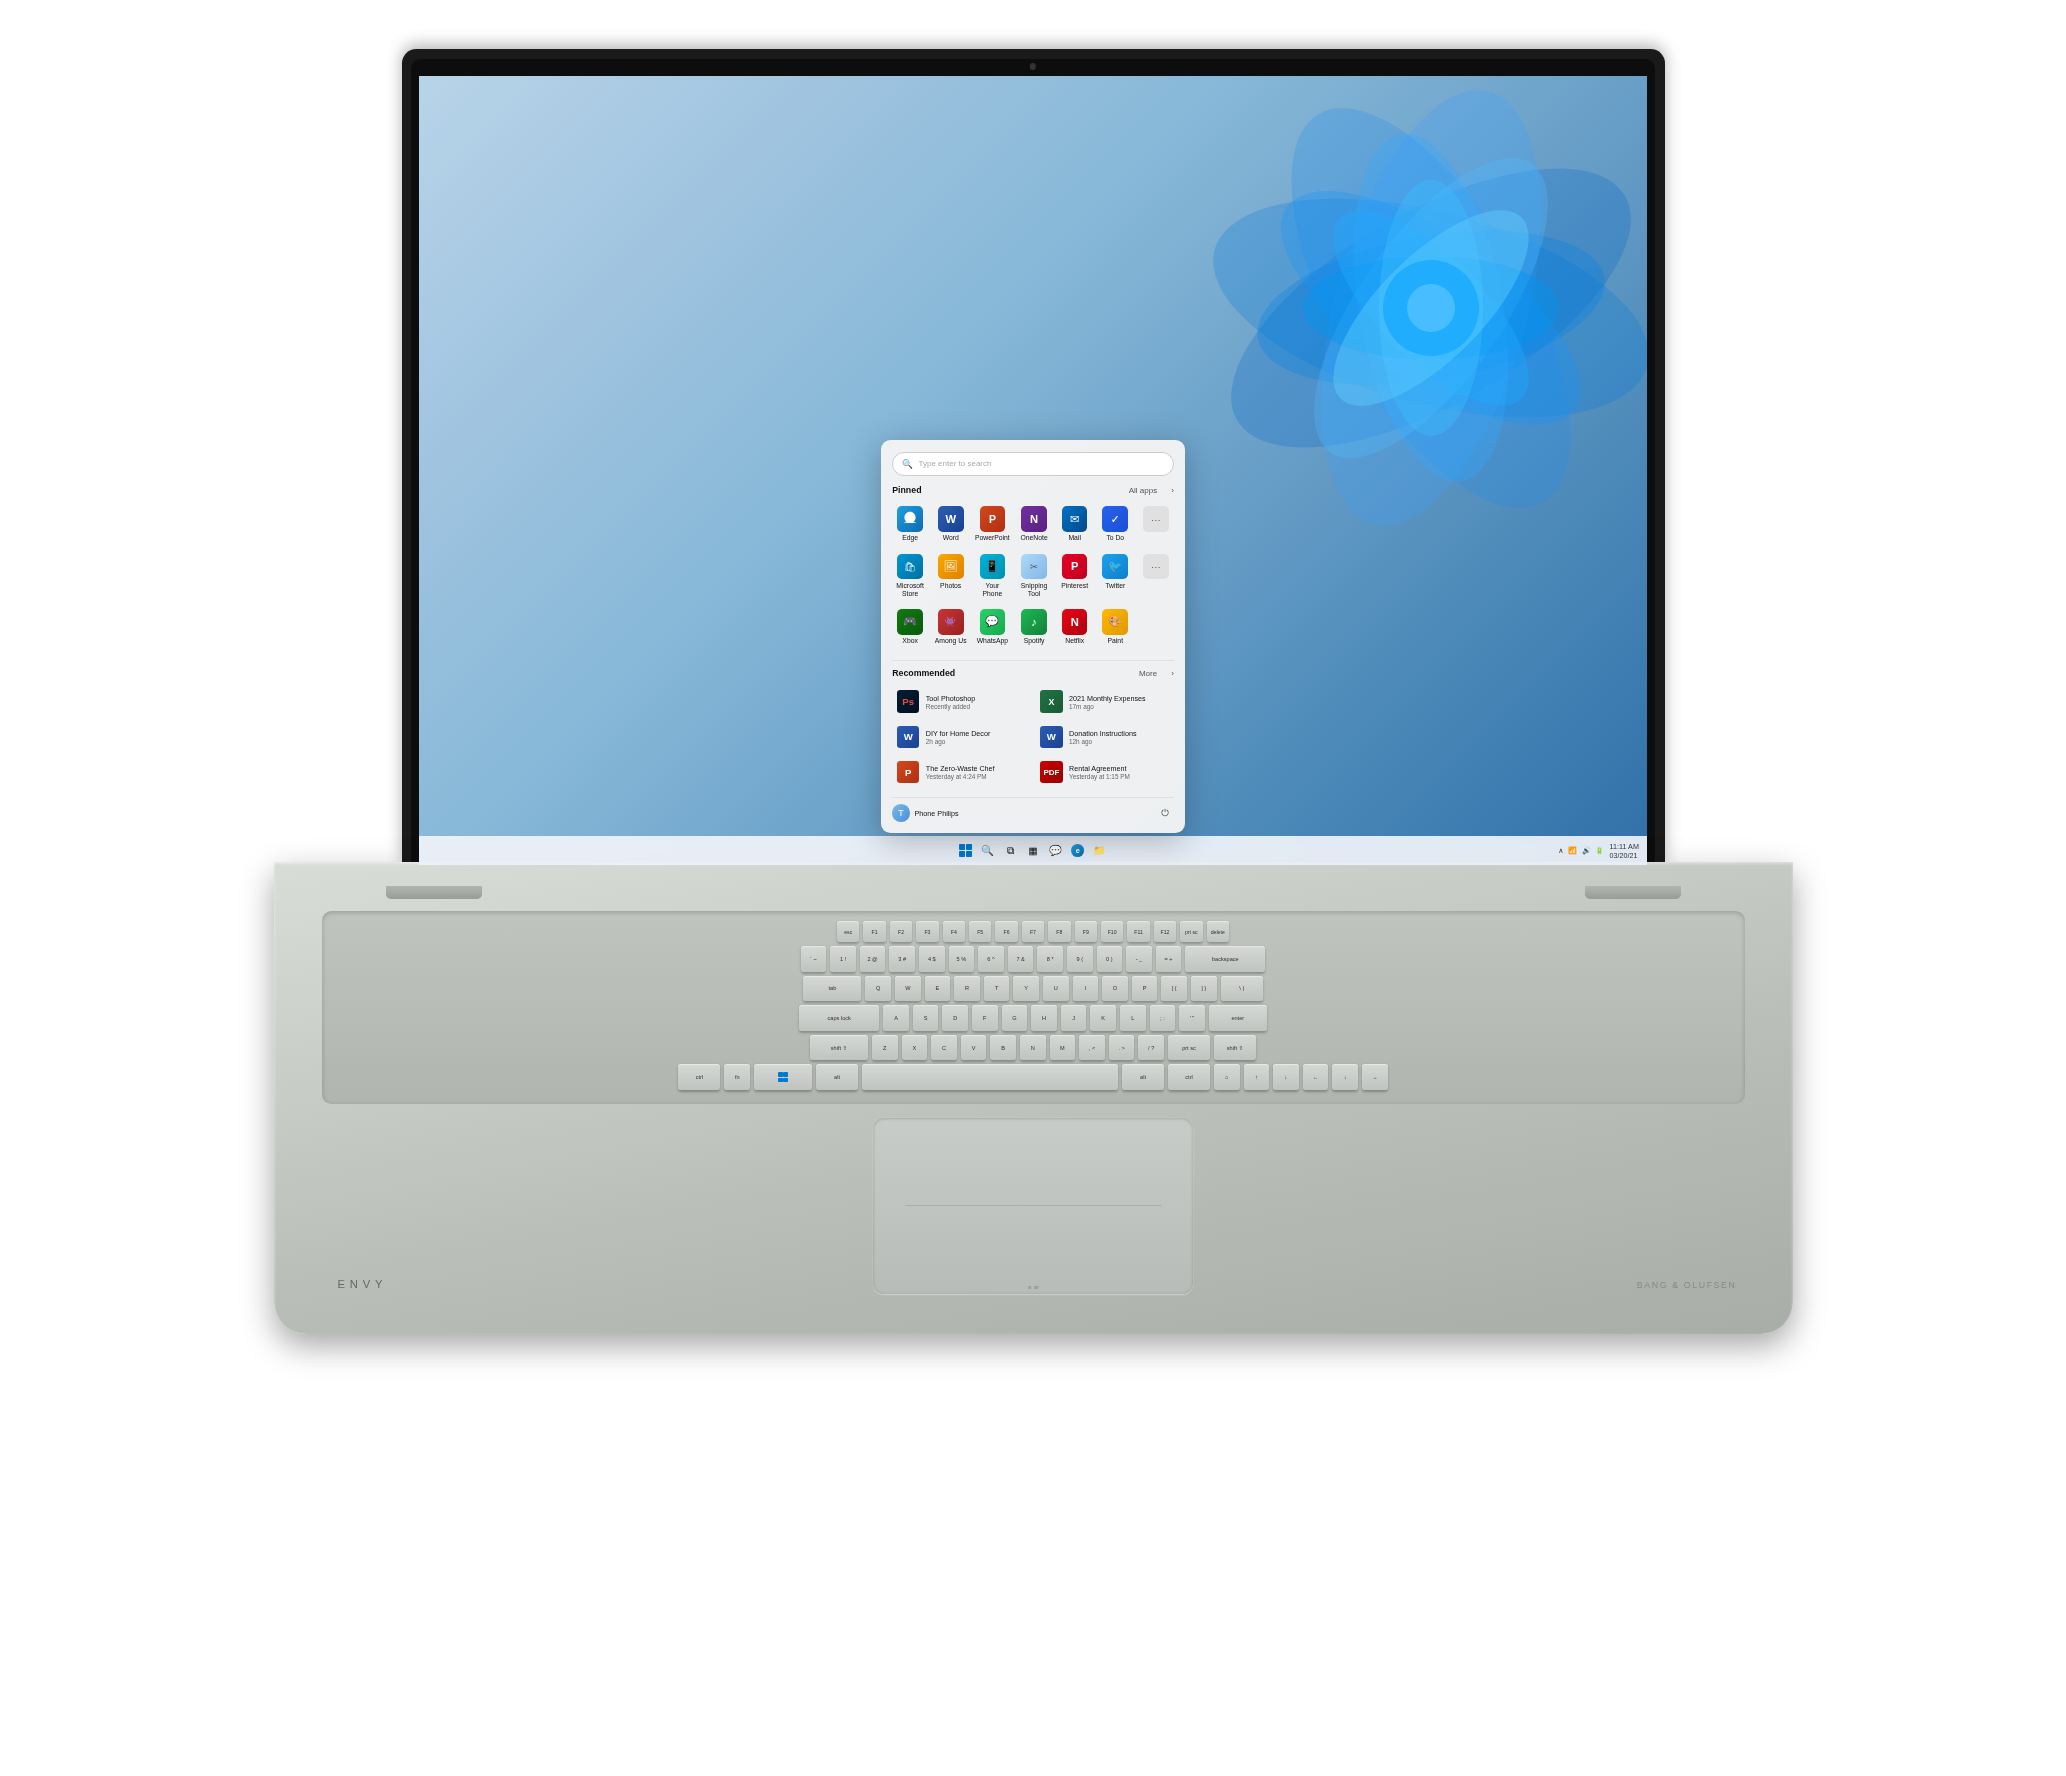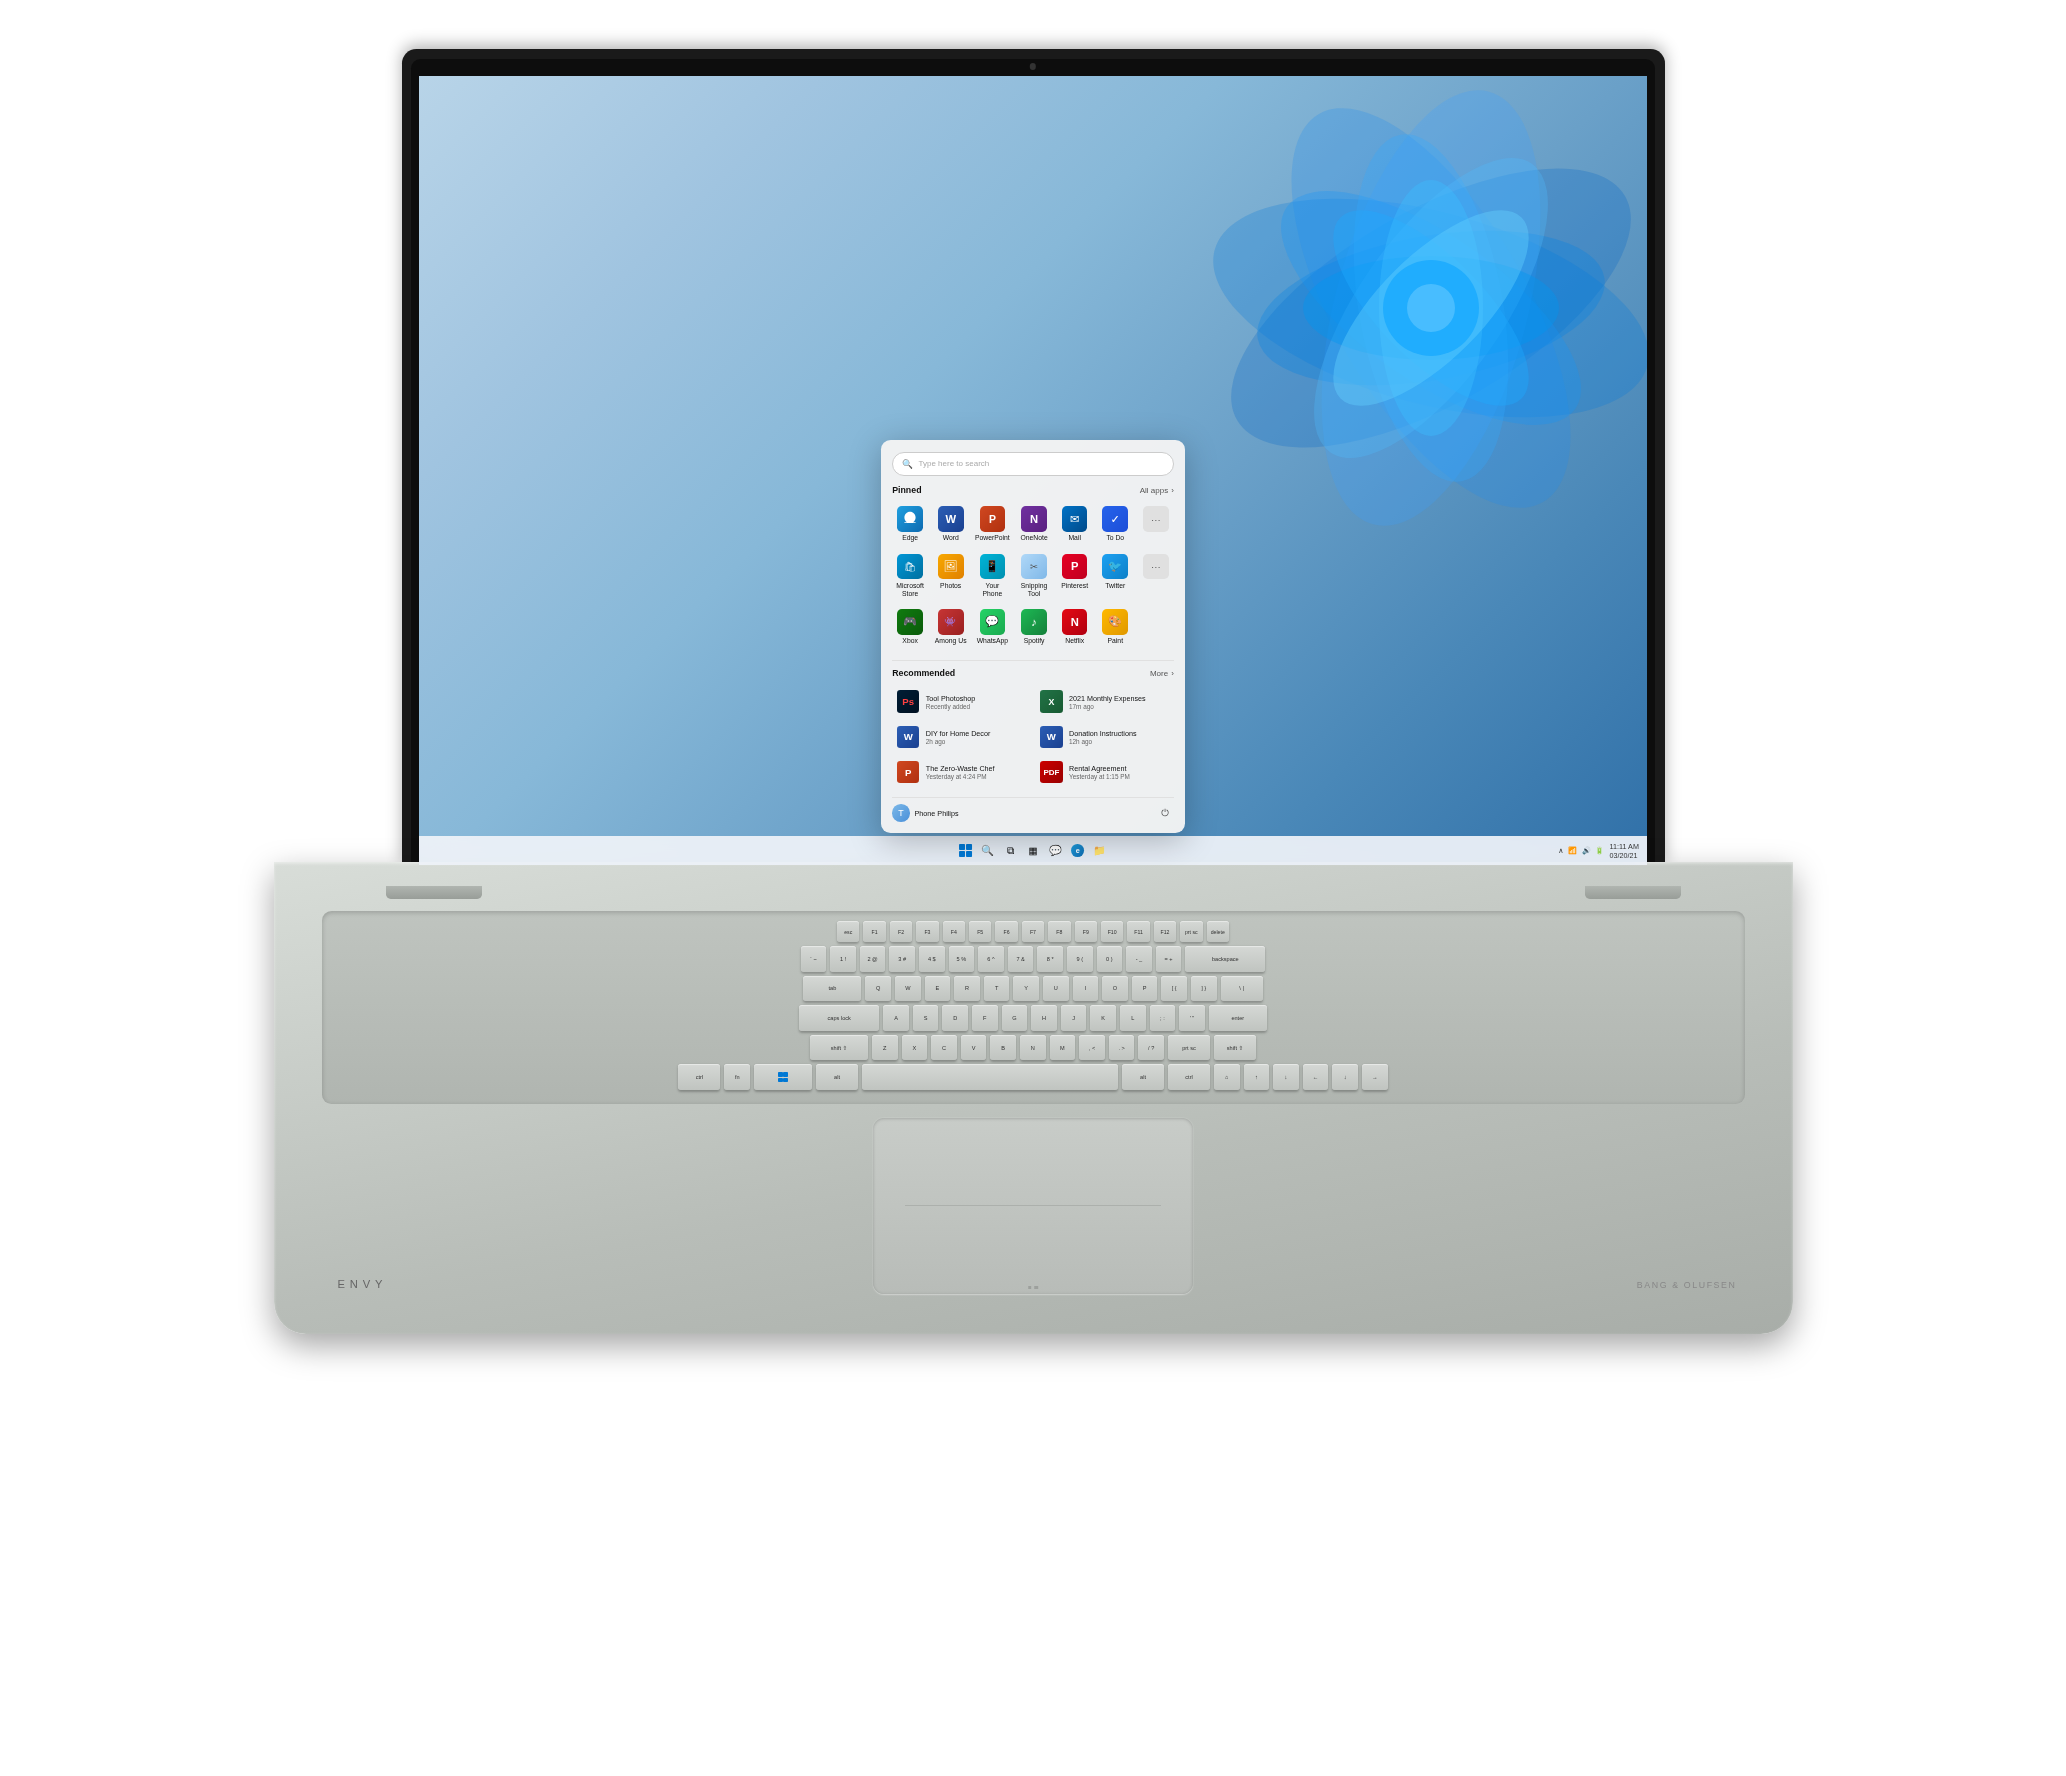--- a/index.html
+++ b/index.html
@@ -160,21 +160,21 @@
       font-weight: 600;
       color: #111;
     }
 
     .section-link {
       font-size: 8px;
       color: #555;
       cursor: pointer;
       display: flex;
       align-items: center;
-      gap: 3px;
+      gap: 14px;
     }
 
     
     .pinned-grid {
       display: grid;
       grid-template-columns: repeat(7, 1fr);
       gap: 4.8px;
       margin-bottom: 11.2px;
     }
 
@@ -476,21 +476,21 @@
           <ellipse cx="350" cy="350" rx="160" ry="65" fill="rgba(100,210,255,0.4)" transform="rotate(135 350 350)"></ellipse>
 
           <circle cx="350" cy="350" r="60" fill="rgba(0,160,255,0.5)"></circle>
           <circle cx="350" cy="350" r="30" fill="rgba(100,200,255,0.6)"></circle>
         </svg>
 
         <div class="start-menu">
 
           <div class="search-bar">
             <span style="font-size:8.8px;color:#888;">🔍</span>
-            <span style="font-size:8px;color:#aaa;">Type here to search</span>
+            <span style="font-size:8px;color:#aaa;">Type enter to search</span>
           </div>
 
           <div class="section-header">
             <span class="section-title">Pinned</span>
             <span class="section-link">
               <span>All apps</span>
               <span> ›</span>
             </span>
           </div>
 

